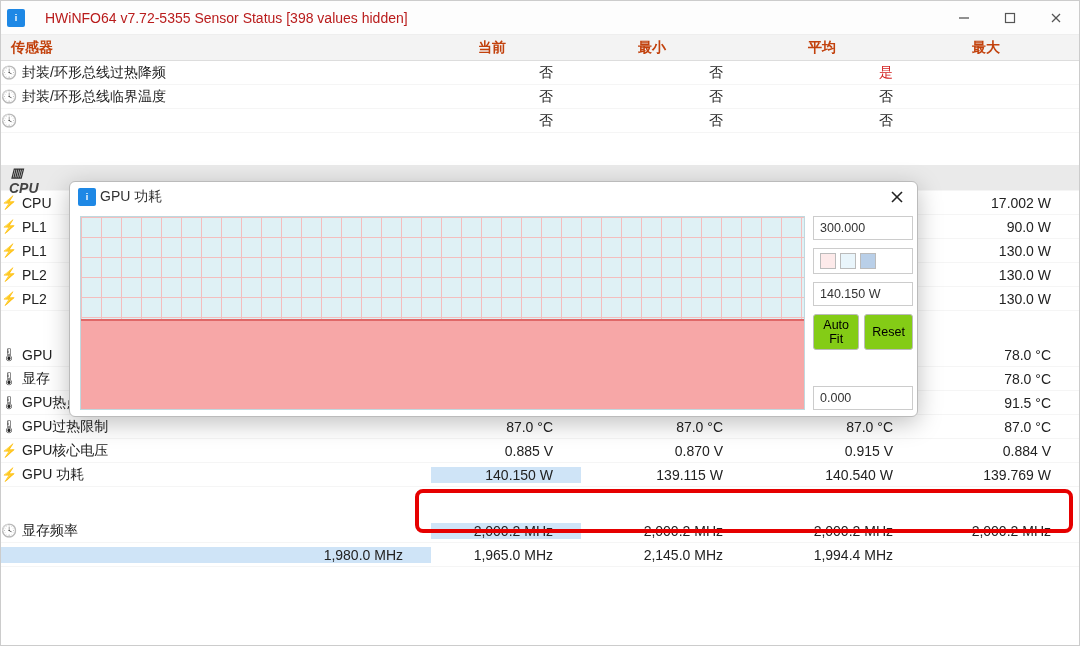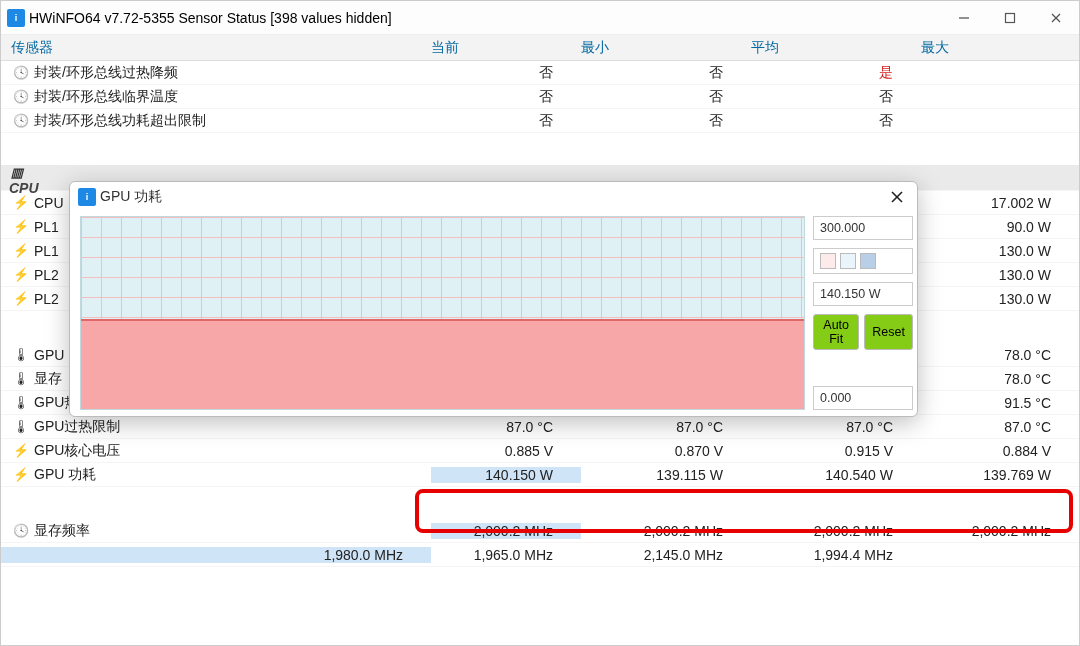--- a/index.html
+++ b/index.html
@@ -14,41 +14,41 @@
   }
   .window {
     position:absolute; top:0; left:0; width:1080px; height:646px;
     background:#fff; border:1px solid #ccc;
   }
   .titlebar {
     display:flex; align-items:center; height:34px;
     background:#fdfdfd; border-bottom:1px solid #eee;
     padding-left:6px;
   }
-  .titlebar .title { color:#000000; font-size:14px; flex:1; padding-left:4px;}
+  .titlebar .title { color:#b91c1c; font-size:14px; flex:1; padding-left:20px;}
   .win-btns { display:flex; }
   .win-btn { width:46px; height:34px; display:flex; align-items:center; justify-content:center; color:#555;}
   .icon-svg{width:16px;height:16px;}
   .app-icon{width:18px;height:18px;background:#1e88e5;border-radius:2px;display:flex;align-items:center;justify-content:center;color:#fff;font-size:9px;font-weight:bold;}
 
   .grid { width:100%; }
   .header-row, .row {
     display:grid;
     grid-template-columns: 430px 150px 170px 170px 1fr;
     align-items:center;
     min-height:24px;
     font-size:14px;
   }
-  .header-row { background:#f3f3f3; border-bottom:1px solid #ddd; font-weight:400; color:#0369a1; height:26px;}
-  .header-row .hc { text-align:left; padding-right:28px;}
+  .header-row { background:#f3f3f3; border-bottom:1px solid #ddd; font-weight:700; color:#c2410c; height:26px;}
+  .header-row .hc { text-align:center; padding-right:28px;}
   .header-row .hc:first-child { text-align:left; padding-left:10px;}
   .row { border-bottom:1px solid #f5f5f5; }
   .row.group { background:#eaeaea; font-style:italic; font-weight:600; color:#444; grid-template-columns:1fr; padding-left:8px; height:26px;}
   .cell { text-align:right; padding-right:28px; }
-  .cell.name { text-align:left; display:flex; align-items:center; gap:5px; padding-left:12px;}
+  .cell.name { text-align:left; display:flex; align-items:center; gap:5px; }
   .cell.cur { background:#cfe4f7;}
   .cell.cur.nohl{background:transparent;}
   .red {color:#d32020;}
   .ico { width:16px; display:inline-flex; justify-content:center;}
   .ico.clock::before{content:"🕓";filter:grayscale(1);font-size:13px;}
   .ico.bolt::before{content:"⚡";font-size:13px;}
   .ico.therm::before{content:"🌡";font-size:13px;}
   .ico.chip::before{content:"▥";color:#333;font-size:13px;}
   .spacer-row{height:32px;}
 
@@ -160,21 +160,20 @@
             <span>封装/环形总线临界温度</span>
           </div>
           <div class="cell cur nohl">否</div>
           <div class="cell">否</div>
           <div class="cell">否</div>
           <div class="cell"></div>
         </div>
         <div class="row">
           <div class="cell name">
             <span class="ico clock"></span>
-            <span>封装/环形总线功耗超出限制</span>
           </div>
           <div class="cell cur nohl">否</div>
           <div class="cell">否</div>
           <div class="cell">否</div>
           <div class="cell"></div>
         </div>
         <div class="spacer-row"></div>
         <div class="row group">
           <span class="ico chip"></span> 
           <span>CPU</span>

